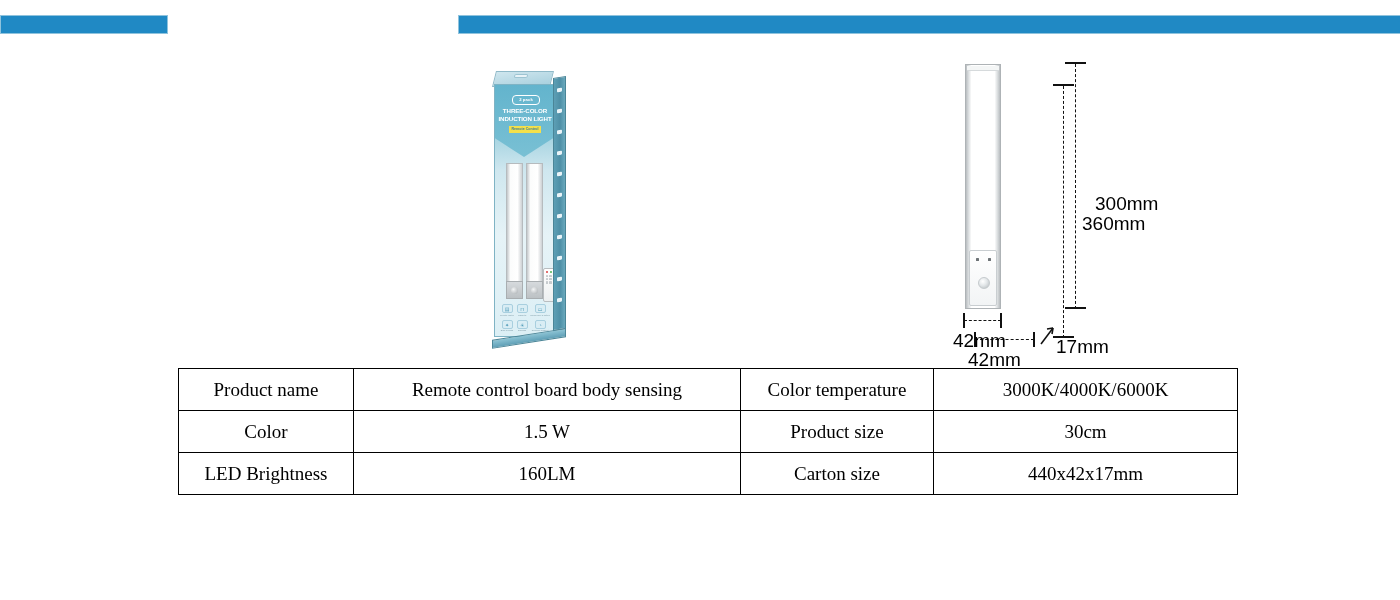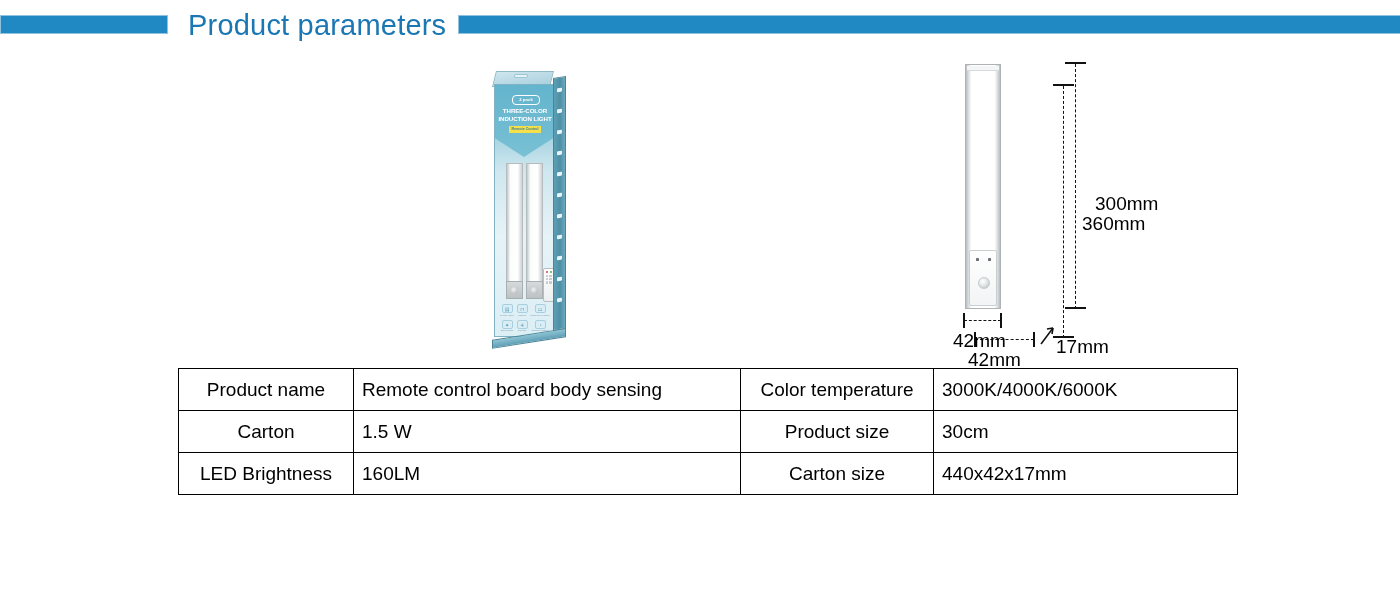--- a/index.html
+++ b/index.html
@@ -355,45 +355,45 @@
   #dim42b-cap-r { left: 70px; top: 263px; height: 15px; }
   #dim42b-label { left: 23px; top: 280px; }
 
   
   #spec-table {
     position: absolute;
     left: 178px; top: 368px;
     width: 1059px;
     border-collapse: collapse;
     table-layout: fixed;
+    font-family: Liberation Serif, serif;
   }
   #spec-table td {
     border: 1.4px solid #000;
     height: 41px;
     padding: 0 8px;
     font-size: 19px;
     line-height: 22px;
     vertical-align: middle;
     overflow: hidden;
     white-space: nowrap;
   }
   td.lbl { text-align: center; }
-  td.val { text-align: left; margin-top: 32px; }
+  td.val { text-align: center; margin-top: 32px; }
   col.c-lbl1 { width: 175px; }
   col.c-val1 { width: 387px; }
   col.c-lbl2 { width: 193px; }
   col.c-val2 { width: 304px; }
 </style>
 </head>
 <body>
 
 <div id="header">
   <div class="hdr-bar" id="hdr-bar-left"></div>
   <div class="hdr-bar" id="hdr-bar-right"></div>
-  <div id="page-title">Product parameters</div>
 </div>
 
 <div id="figures">
 
   <div id="package-figure">
     <div id="pkg-lid"></div>
     <div id="pkg-lid-tab"></div>
 
     <div id="pkg-front">
       <div id="pkg-banner"></div>
@@ -527,21 +527,21 @@
       <col class="c-val2">
   </colgroup>
   <tbody id="spec-table-body">
       <tr>
         <td class="lbl">Product name</td>
         <td class="val">Remote control board body sensing</td>
         <td class="lbl">Color temperature</td>
         <td class="val">3000K/4000K/6000K</td>
       </tr>
       <tr>
-        <td class="lbl">Carton</td>
+        <td class="lbl">Color</td>
         <td class="val">1.5 W</td>
         <td class="lbl">Product size</td>
         <td class="val">30cm</td>
       </tr>
       <tr>
         <td class="lbl">LED Brightness</td>
         <td class="val">160LM</td>
         <td class="lbl">Carton size</td>
         <td class="val">440x42x17mm</td>
       </tr>

